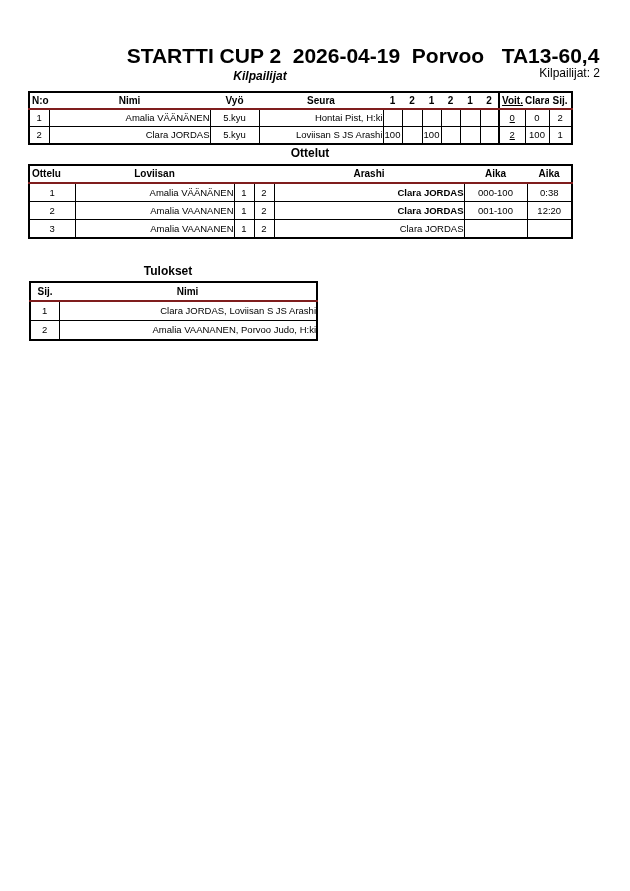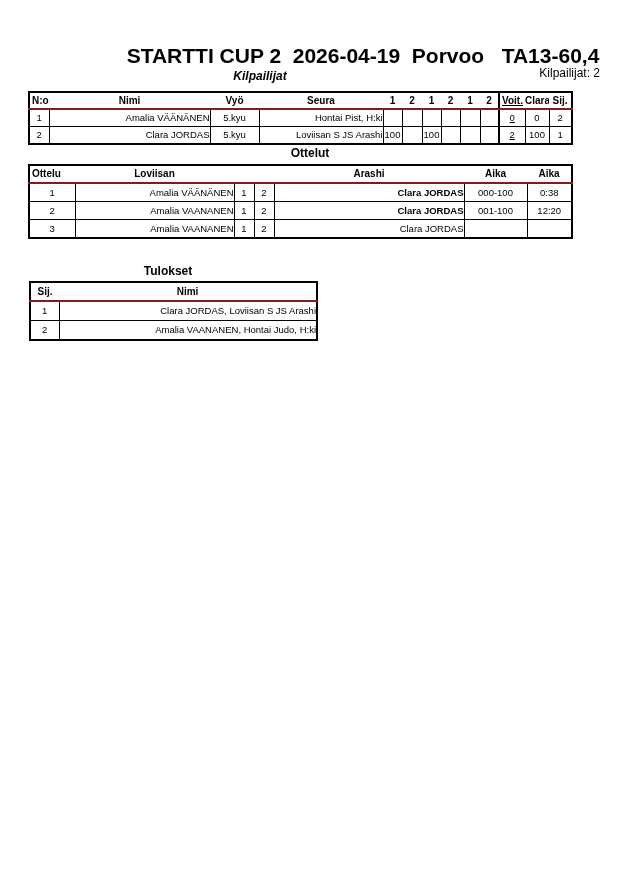--- a/index.html
+++ b/index.html
@@ -193,16 +193,16 @@
       <th>Nimi</th>
     </tr>
   </thead>
   <tbody>
     <tr>
       <td>1</td>
       <td class="cl">Clara JORDAS, Loviisan S JS Arashi</td>
     </tr>
     <tr>
       <td>2</td>
-      <td class="cl">Amalia VAANANEN, Hontai Judo, H:ki</td>
+      <td class="cl">Amalia VAANANEN, Porvoo Judo, H:ki</td>
     </tr>
   </tbody>
 </table>
 
 </body></html>

